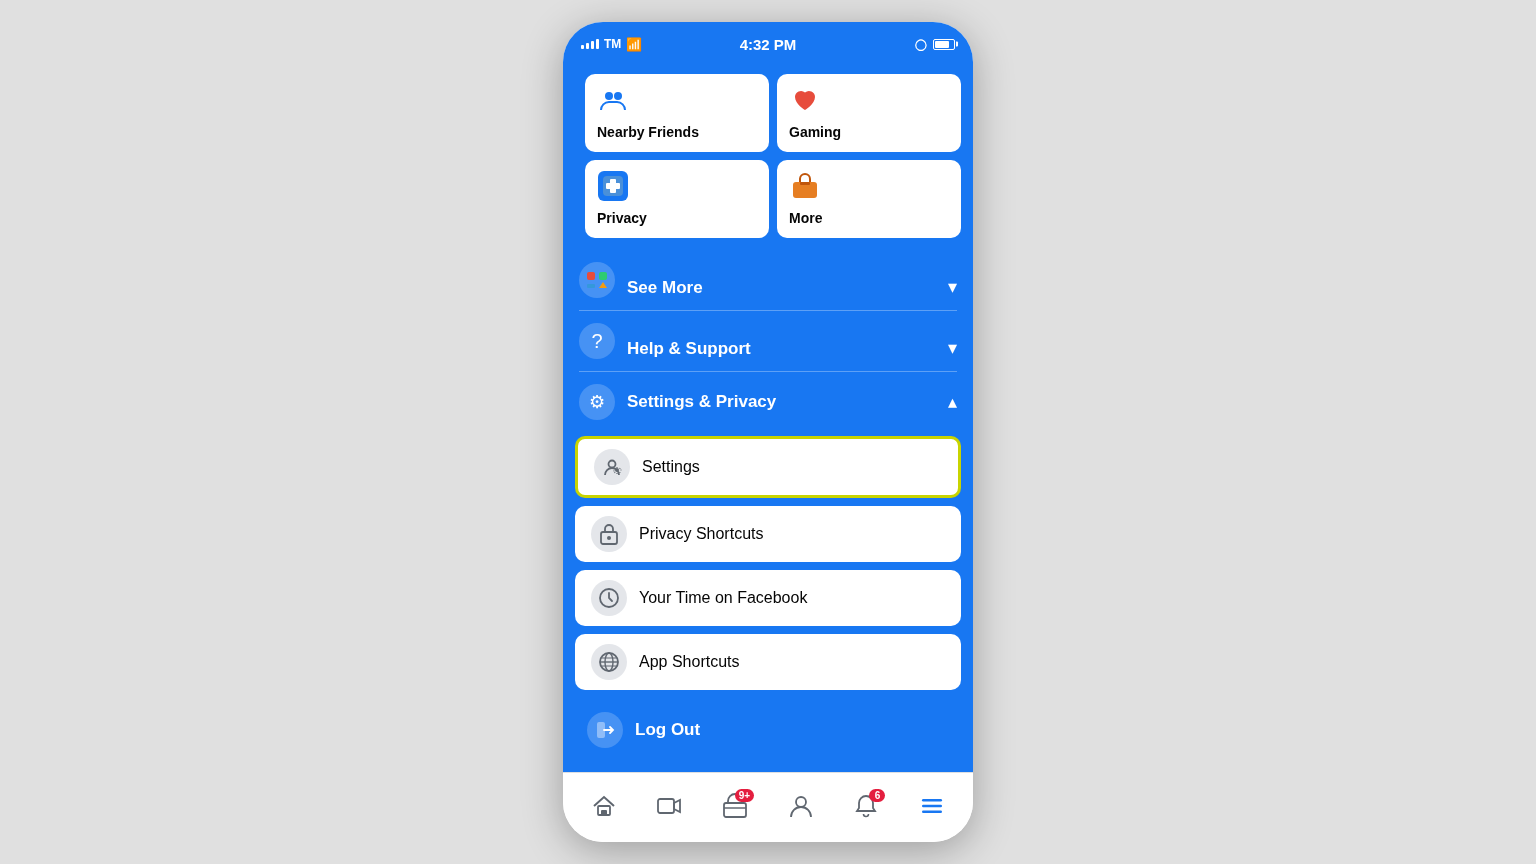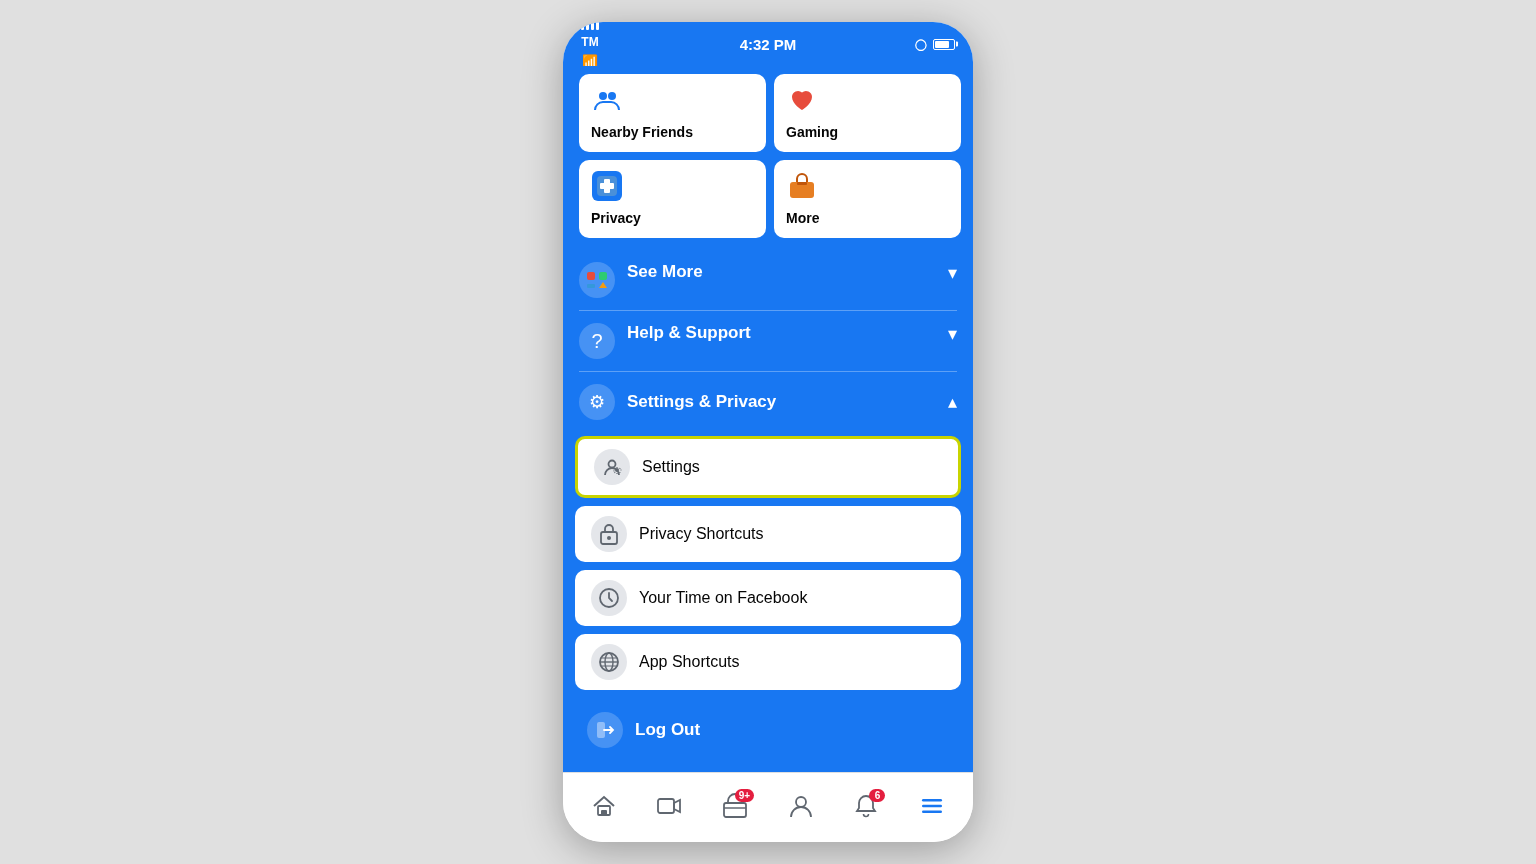--- a/index.html
+++ b/index.html
@@ -36,21 +36,20 @@
       font-size: 13px;
       color: #fff;
       font-weight: 600;
       flex-shrink: 0;
     }
     .status-left {
       display: flex;
       align-items: center;
       gap: 5px;
       font-size: 12px;
-      flex-direction: column;
     }
     .status-center {
       font-size: 15px;
       font-weight: 700;
       position: absolute;
       left: 50%;
       transform: translateX(-50%);
     }
     .status-right {
       display: flex;
@@ -99,21 +98,21 @@
       flex: 1;
       overflow-y: auto;
       background: #1877f2;
       overflow: hidden;
       display: flex;
       flex-direction: column;
     }
 
     
     .grid-section {
-      padding: 8px 12px 4px 16px;
+      padding: 8px 12px 4px 22px;
       background: #1877f2;
     }
     .grid-row {
       display: flex;
       gap: 8px;
       margin-bottom: 8px;
     }
     .grid-item {
       flex: 1;
       background: #fff;
@@ -137,21 +136,21 @@
       font-weight: 600;
       color: #050505;
       margin-top: 4px;
     }
 
     
     .section-header {
       background: #1877f2;
       padding: 12px 16px;
       display: flex;
-      align-items: flex-start;
+      align-items: flex-end;
       gap: 12px;
       cursor: pointer;
     }
     .section-header-icon {
       width: 36px;
       height: 36px;
       border-radius: 50%;
       background: rgba(255,255,255,0.2);
       display: flex;
       align-items: center;

